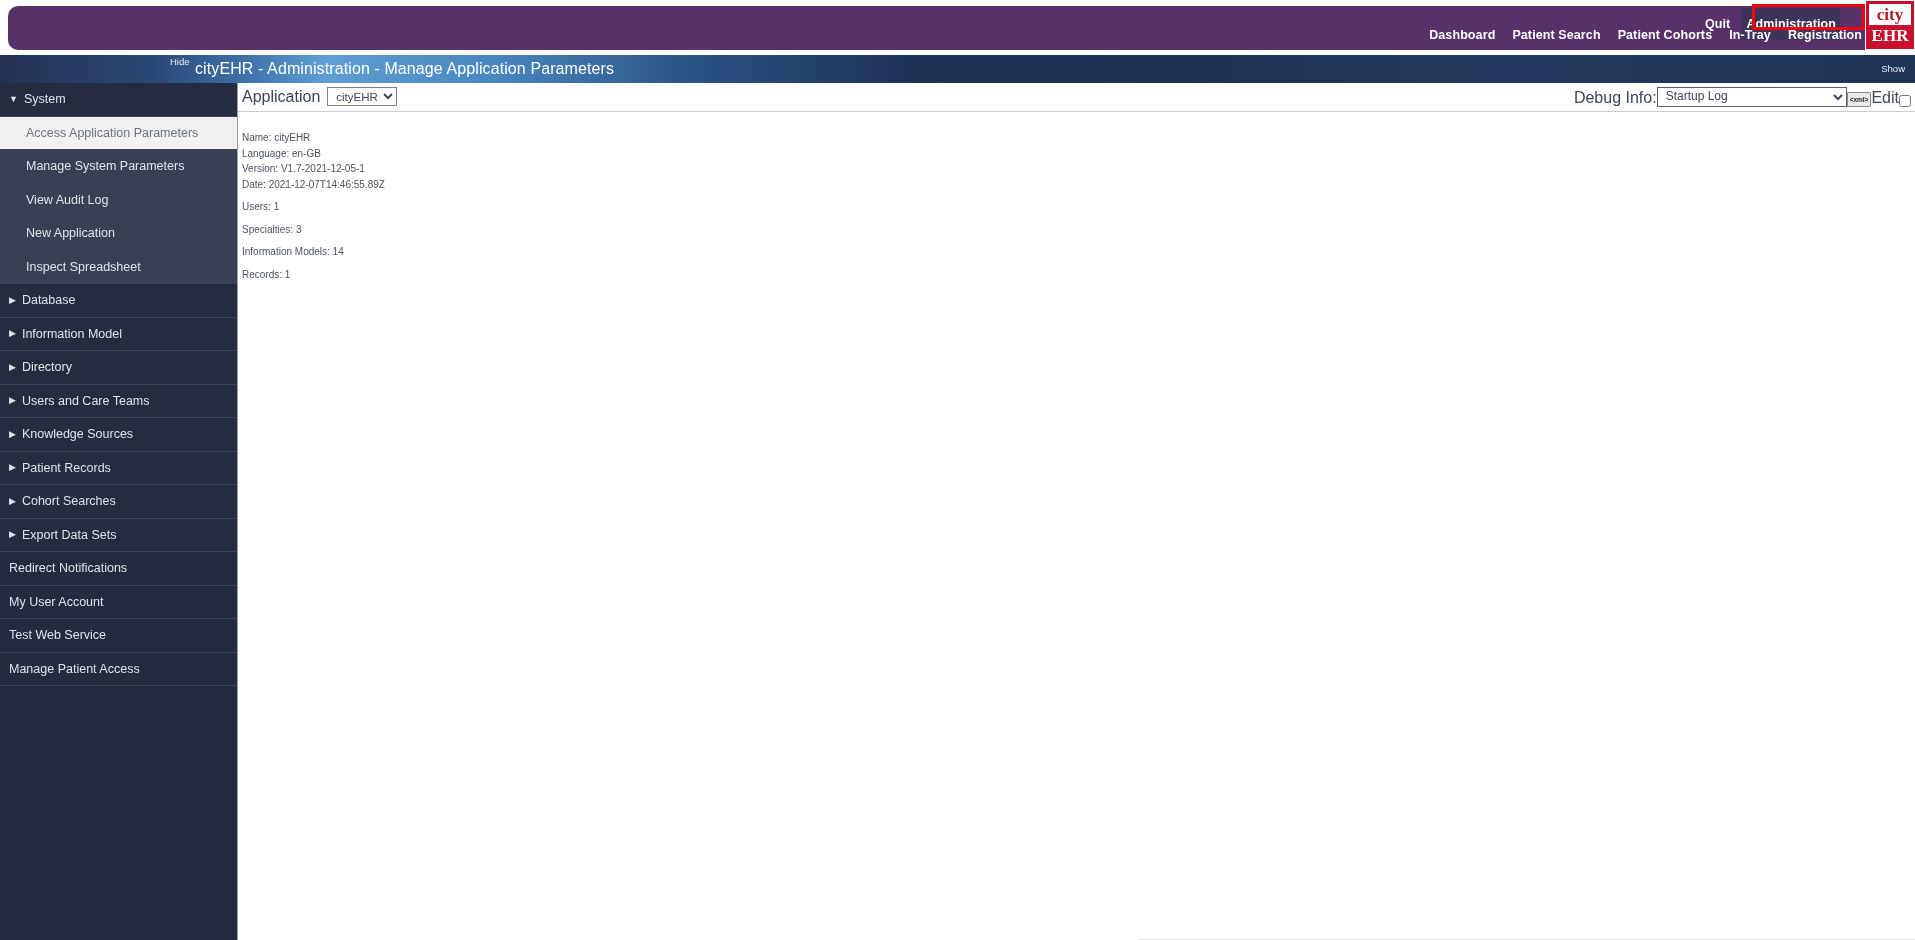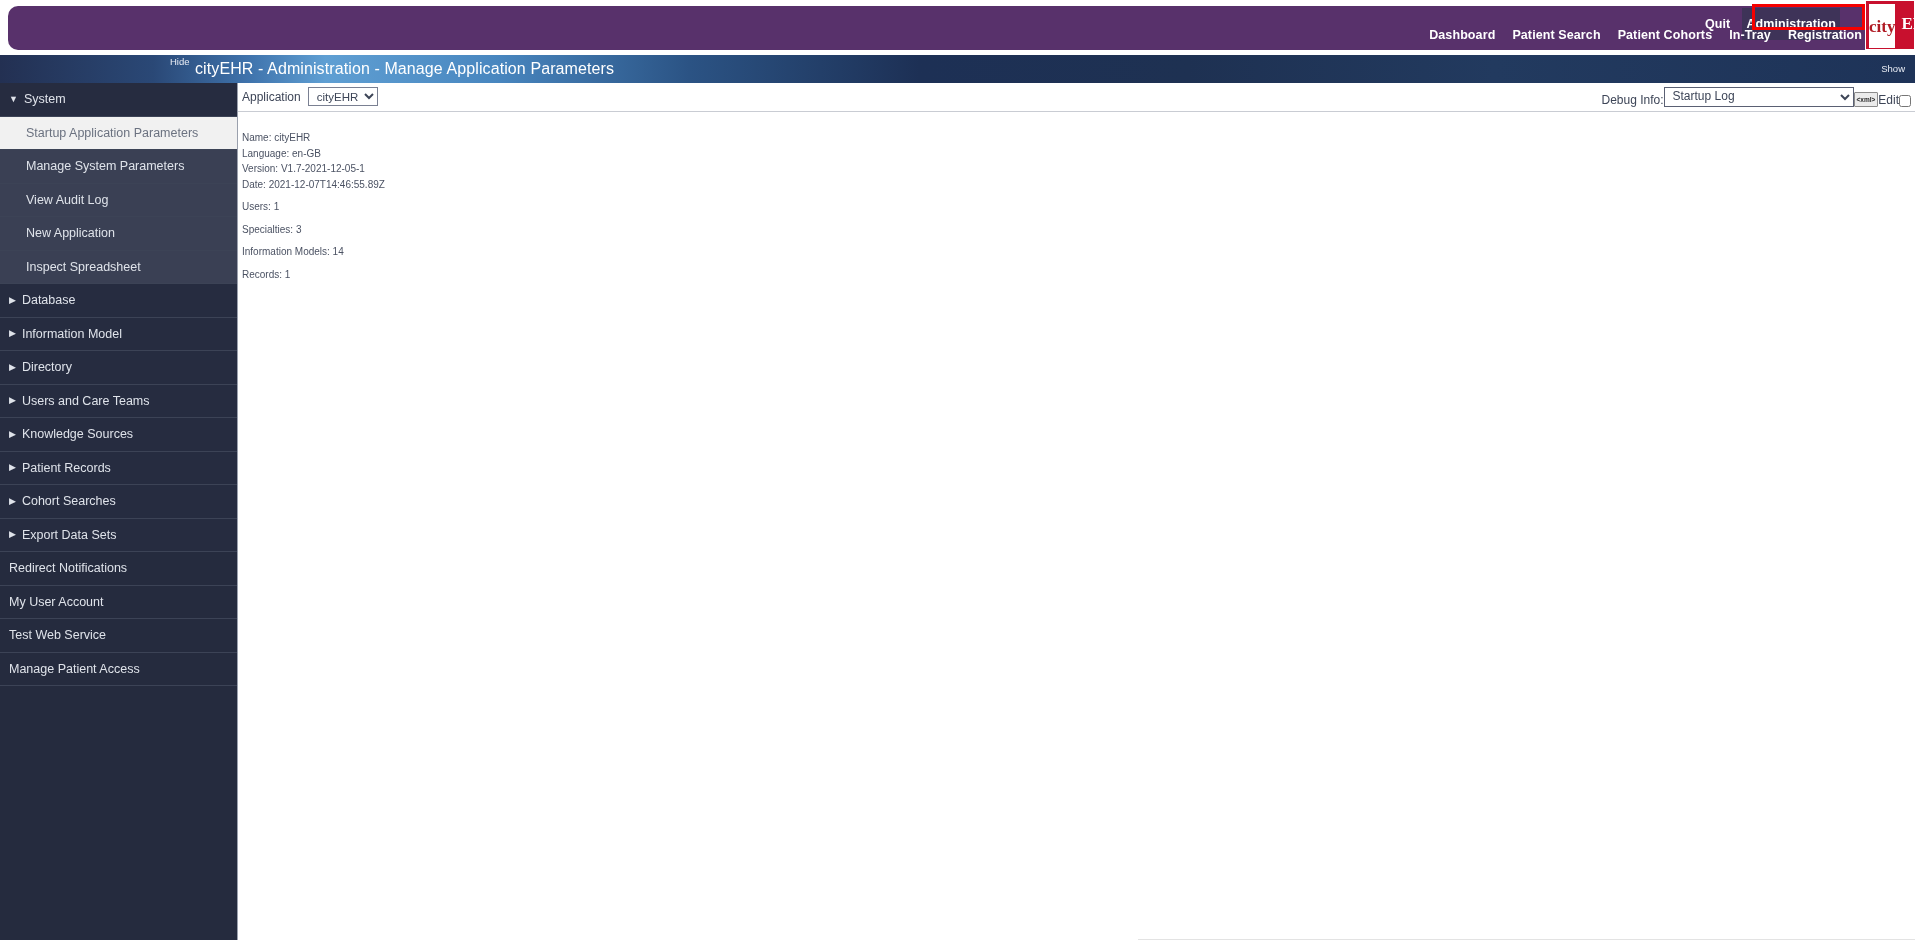--- a/index.html
+++ b/index.html
@@ -74,21 +74,21 @@
   .logo {
     position: absolute;
     right: 0px;
     top: 0px;
     width: 50px;
     height: 50px;
     background: #c8102e;
     border: 1px solid #ffffff;
     z-index: 6;
     display: flex;
-    flex-direction: row;
+    flex-direction: column;
   }
   .logo-top {
     flex: 1;
     background: #ffffff;
     margin: 3px 3px 1px 3px;
     display: flex;
     align-items: center;
     justify-content: center;
     color: #b01b24;
     font-weight: bold;
@@ -219,21 +219,21 @@
     gap: 7px;
   }
   .tb-right {
     position: absolute;
     right: 4px;
     top: 4px;
     display: flex;
     align-items: flex-end;
   }
   .tb-label {
-    font-size: 12px;
+    font-size: 16px;
     color: #3d4557;
     white-space: nowrap;
   }
   select.app-select {
     font-family: "Liberation Sans", sans-serif;
     font-size: 11.5px;
     color: #3d4557;
     height: 19px;
     padding: 0 2px 0 4px;
     border: 1px solid #7a8092;
@@ -327,21 +327,21 @@
 </div>
 
 <div class="body-split">
 
   <div class="sidebar">
     <div class="side-item group">
       <span class="tri">▼</span>
       <span>System</span>
     </div>
     <div class="side-item child active">
-      <span>Startup Application Parameters</span>
+      <span>Access Application Parameters</span>
     </div>
     <div class="side-item child">
       <span>Manage System Parameters</span>
     </div>
     <div class="side-item child">
       <span>View Audit Log</span>
     </div>
     <div class="side-item child">
       <span>New Application</span>
     </div>

